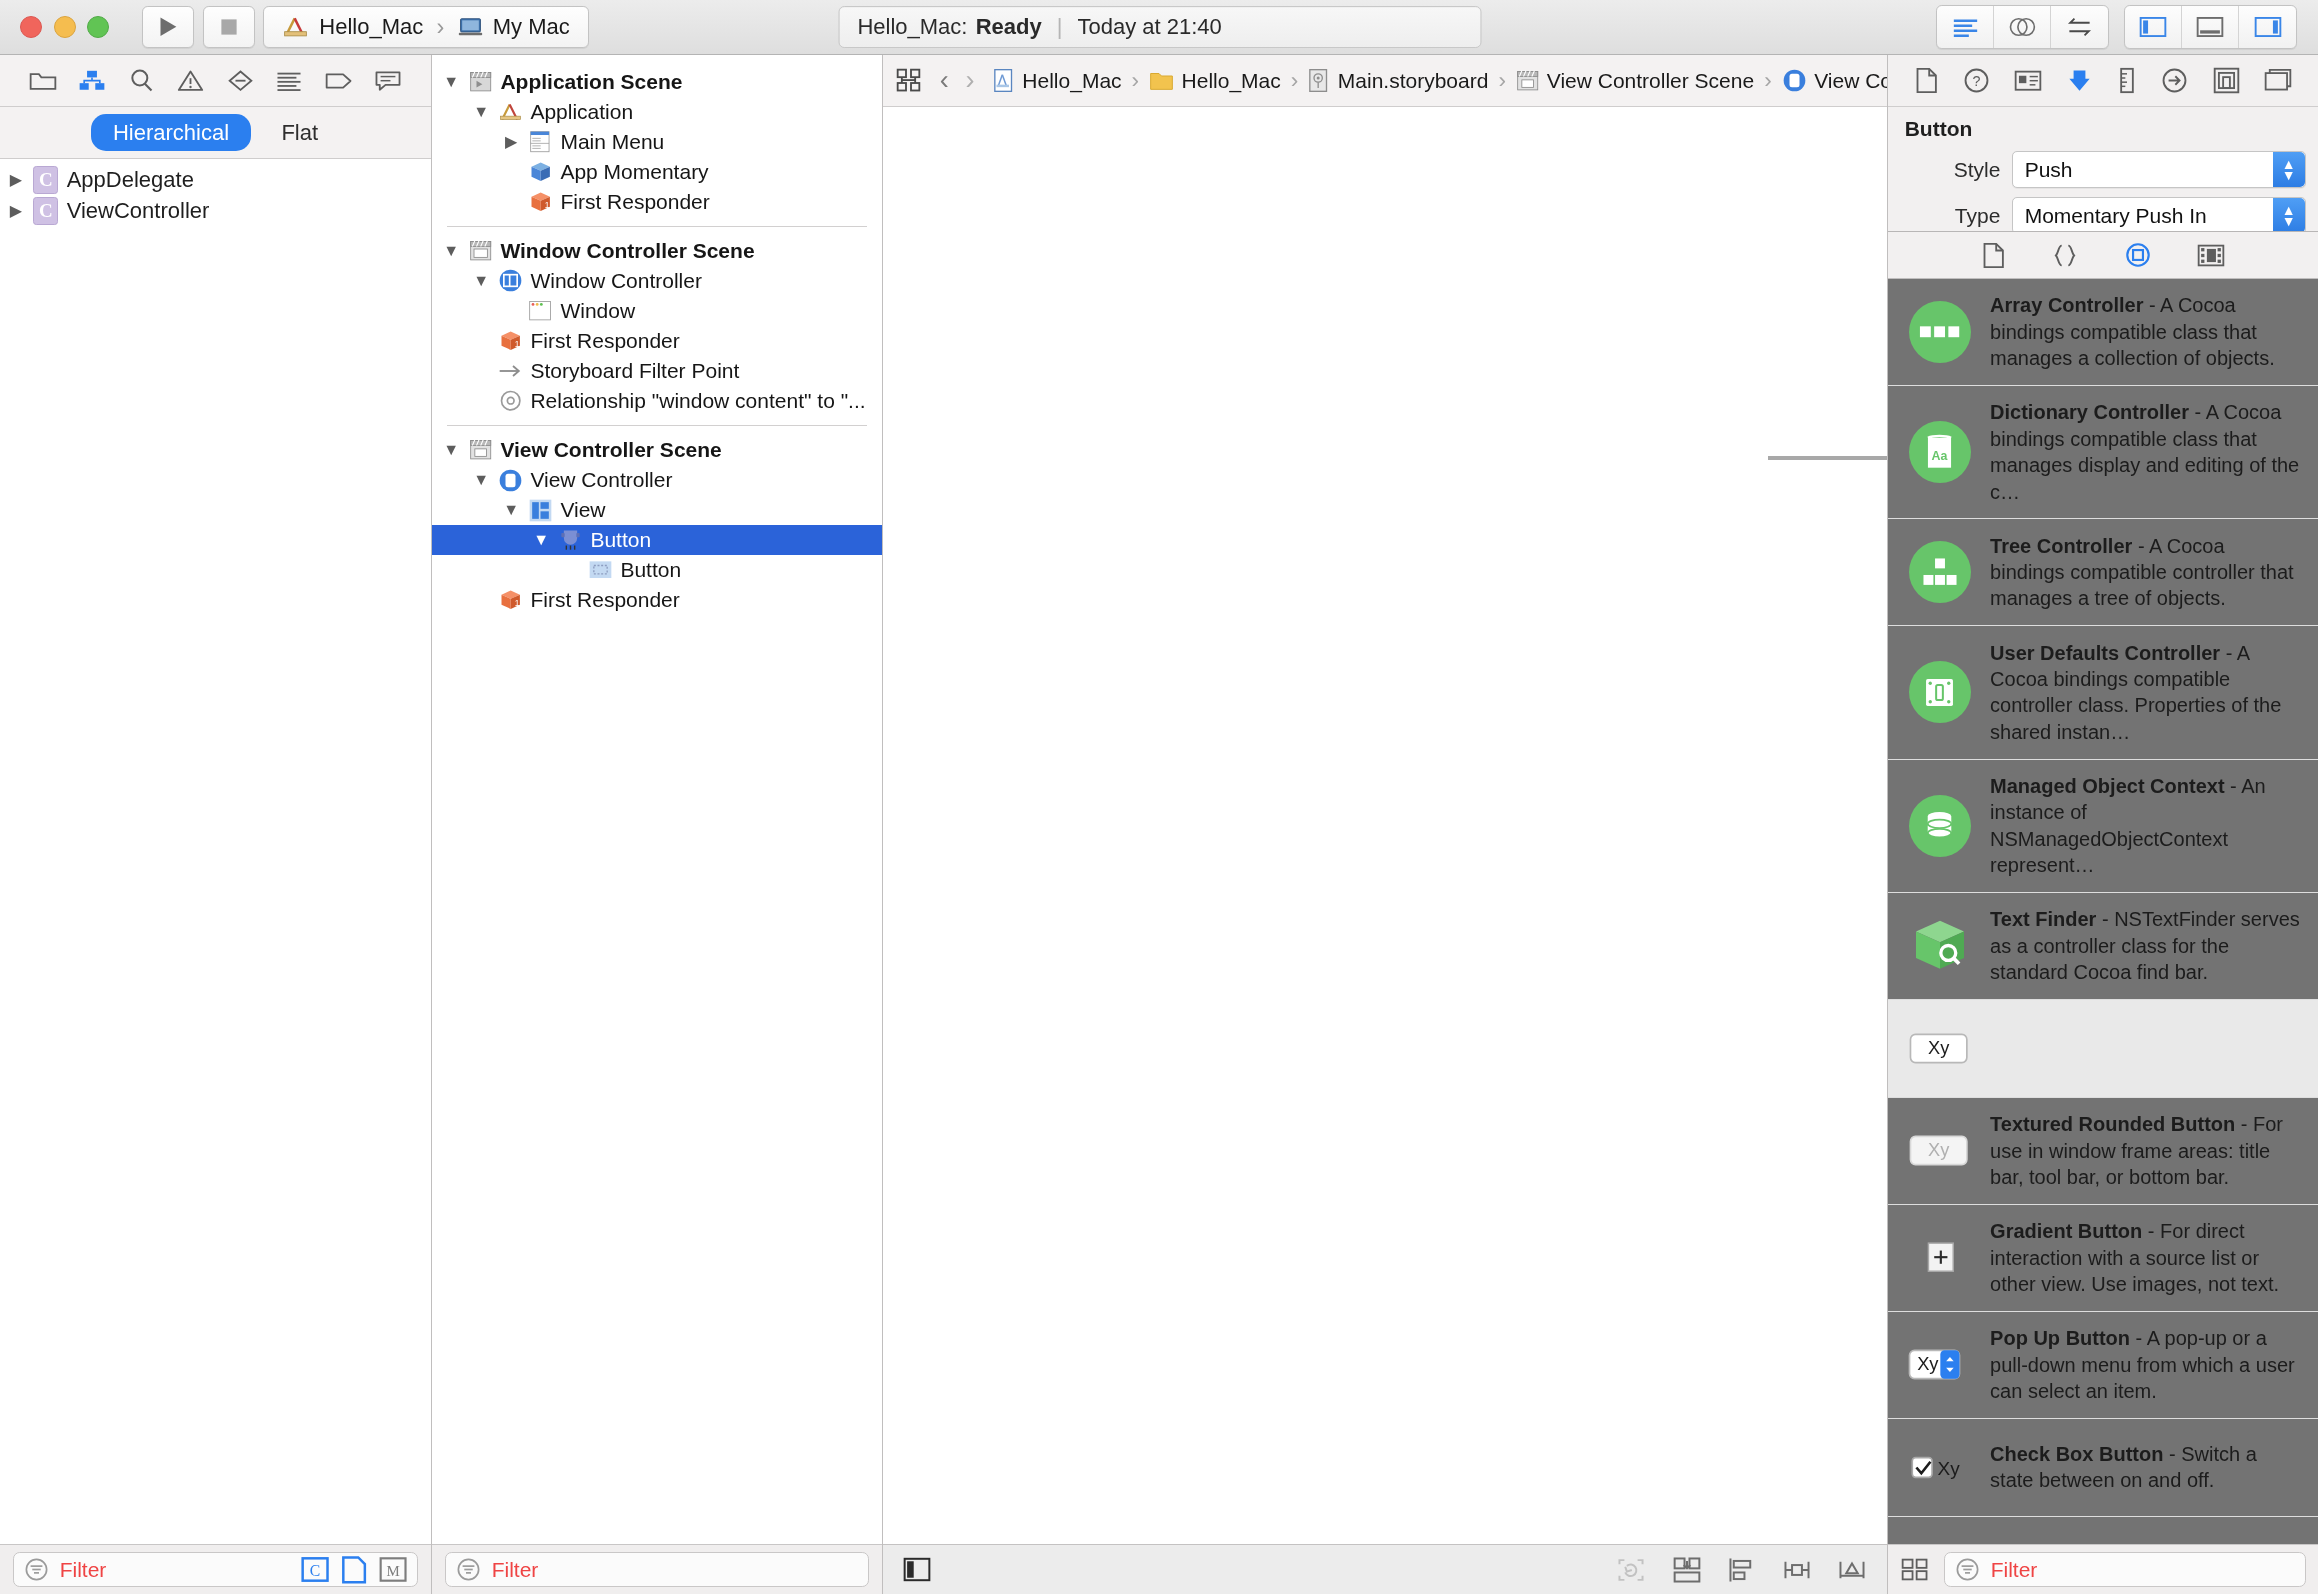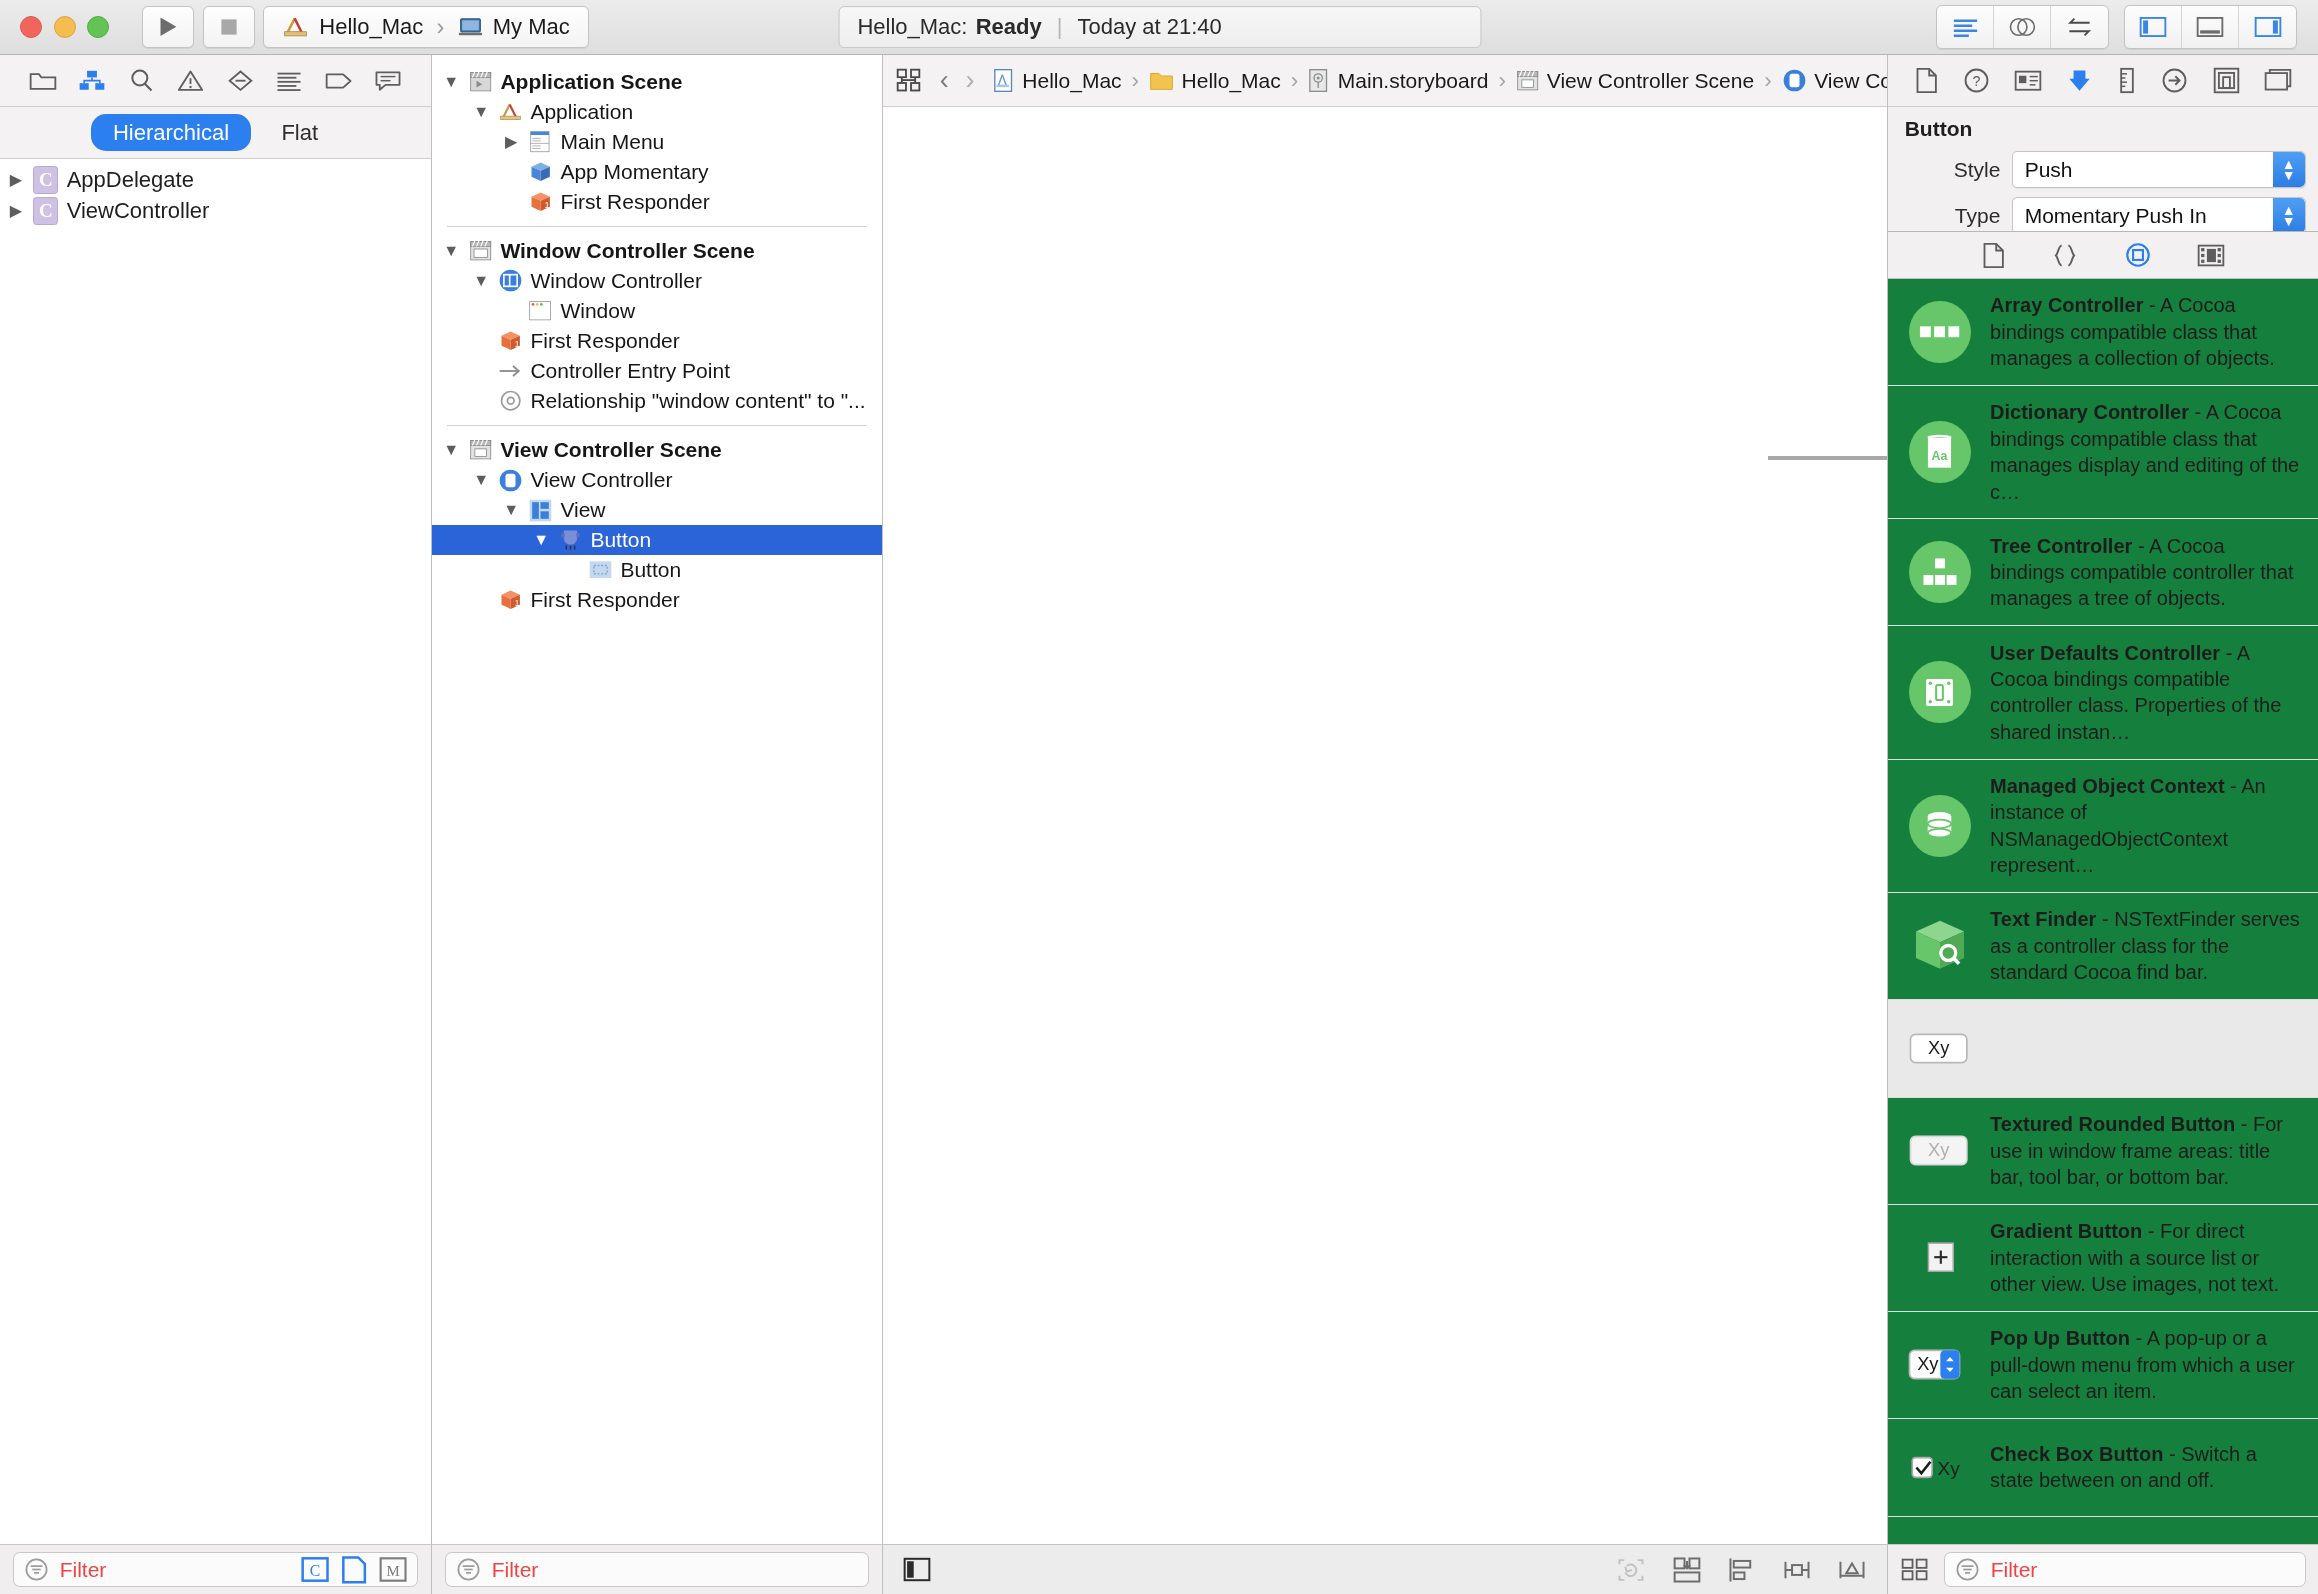--- a/index.html
+++ b/index.html
@@ -167,21 +167,21 @@
     background: linear-gradient(to bottom,#4f9ef5,#2d7de4); border-radius: 0 5px 5px 0;
     display: flex; flex-direction: column; align-items: center; justify-content: center;
     color: #fff; font-size: 14px; line-height: 11px;
   }
 
   
   .lib-iconbar {
     height: 47px; flex: 0 0 47px; display: flex; align-items: center; justify-content: center;
     gap: 45px; background: #f2f0f0; border-bottom: 0.8px solid #c0bebe;
   }
-  .lib-list { flex: 1; background: #15803d; overflow: hidden; }
+  .lib-list { flex: 1; background: #737373; overflow: hidden; }
   .lib-item {
     display: flex; align-items: center; gap: 16.7px; padding: 13.4px 15px 13.4px 18.4px;
     border-bottom: 0.8px solid #dedede; min-height: 98px;
   }
   .lib-item.sel { background: #e9e9e9; }
   .lib-ico { width: 67px; flex: 0 0 67px; display: flex; align-items: center; justify-content: center; }
   .circ { width: 62px; height: 62px; border-radius: 50%; background: #67c56a;
           display: flex; align-items: center; justify-content: center; }
   .lib-text { font-size: 20px; line-height: 1.32; color: #1c1c1c; }
   .lib-text b { font-weight: 700; }
@@ -518,21 +518,21 @@
           <span>First Responder</span>
         </div>
         <div class="ol-row" style="padding-left:40px">
           <span class="disc"></span>
           <span class="ico">
             <svg width="25" height="20" viewBox="0 0 30 24">
                 <line x1="2" y1="12" x2="25" y2="12" stroke="#8d8d8d" stroke-width="2.2"></line>
             <path d="M18 6 l7 6 l-7 6" fill="none" stroke="#8d8d8d" stroke-width="2.2"></path>
               </svg>
             </span>
-          <span>Controller Entry Point</span>
+          <span>Storyboard Filter Point</span>
         </div>
         <div class="ol-row" style="padding-left:40px">
           <span class="disc"></span>
           <span class="ico">
             <svg width="23.4" height="23.4" viewBox="0 0 28 28">
                 <circle cx="14" cy="14" r="11" fill="none" stroke="#9a9a9a" stroke-width="2"></circle>
             <circle cx="14" cy="14" r="4" fill="none" stroke="#9a9a9a" stroke-width="2"></circle>
               </svg>
             </span>
           <span>Relationship "window content" to "...</span>

